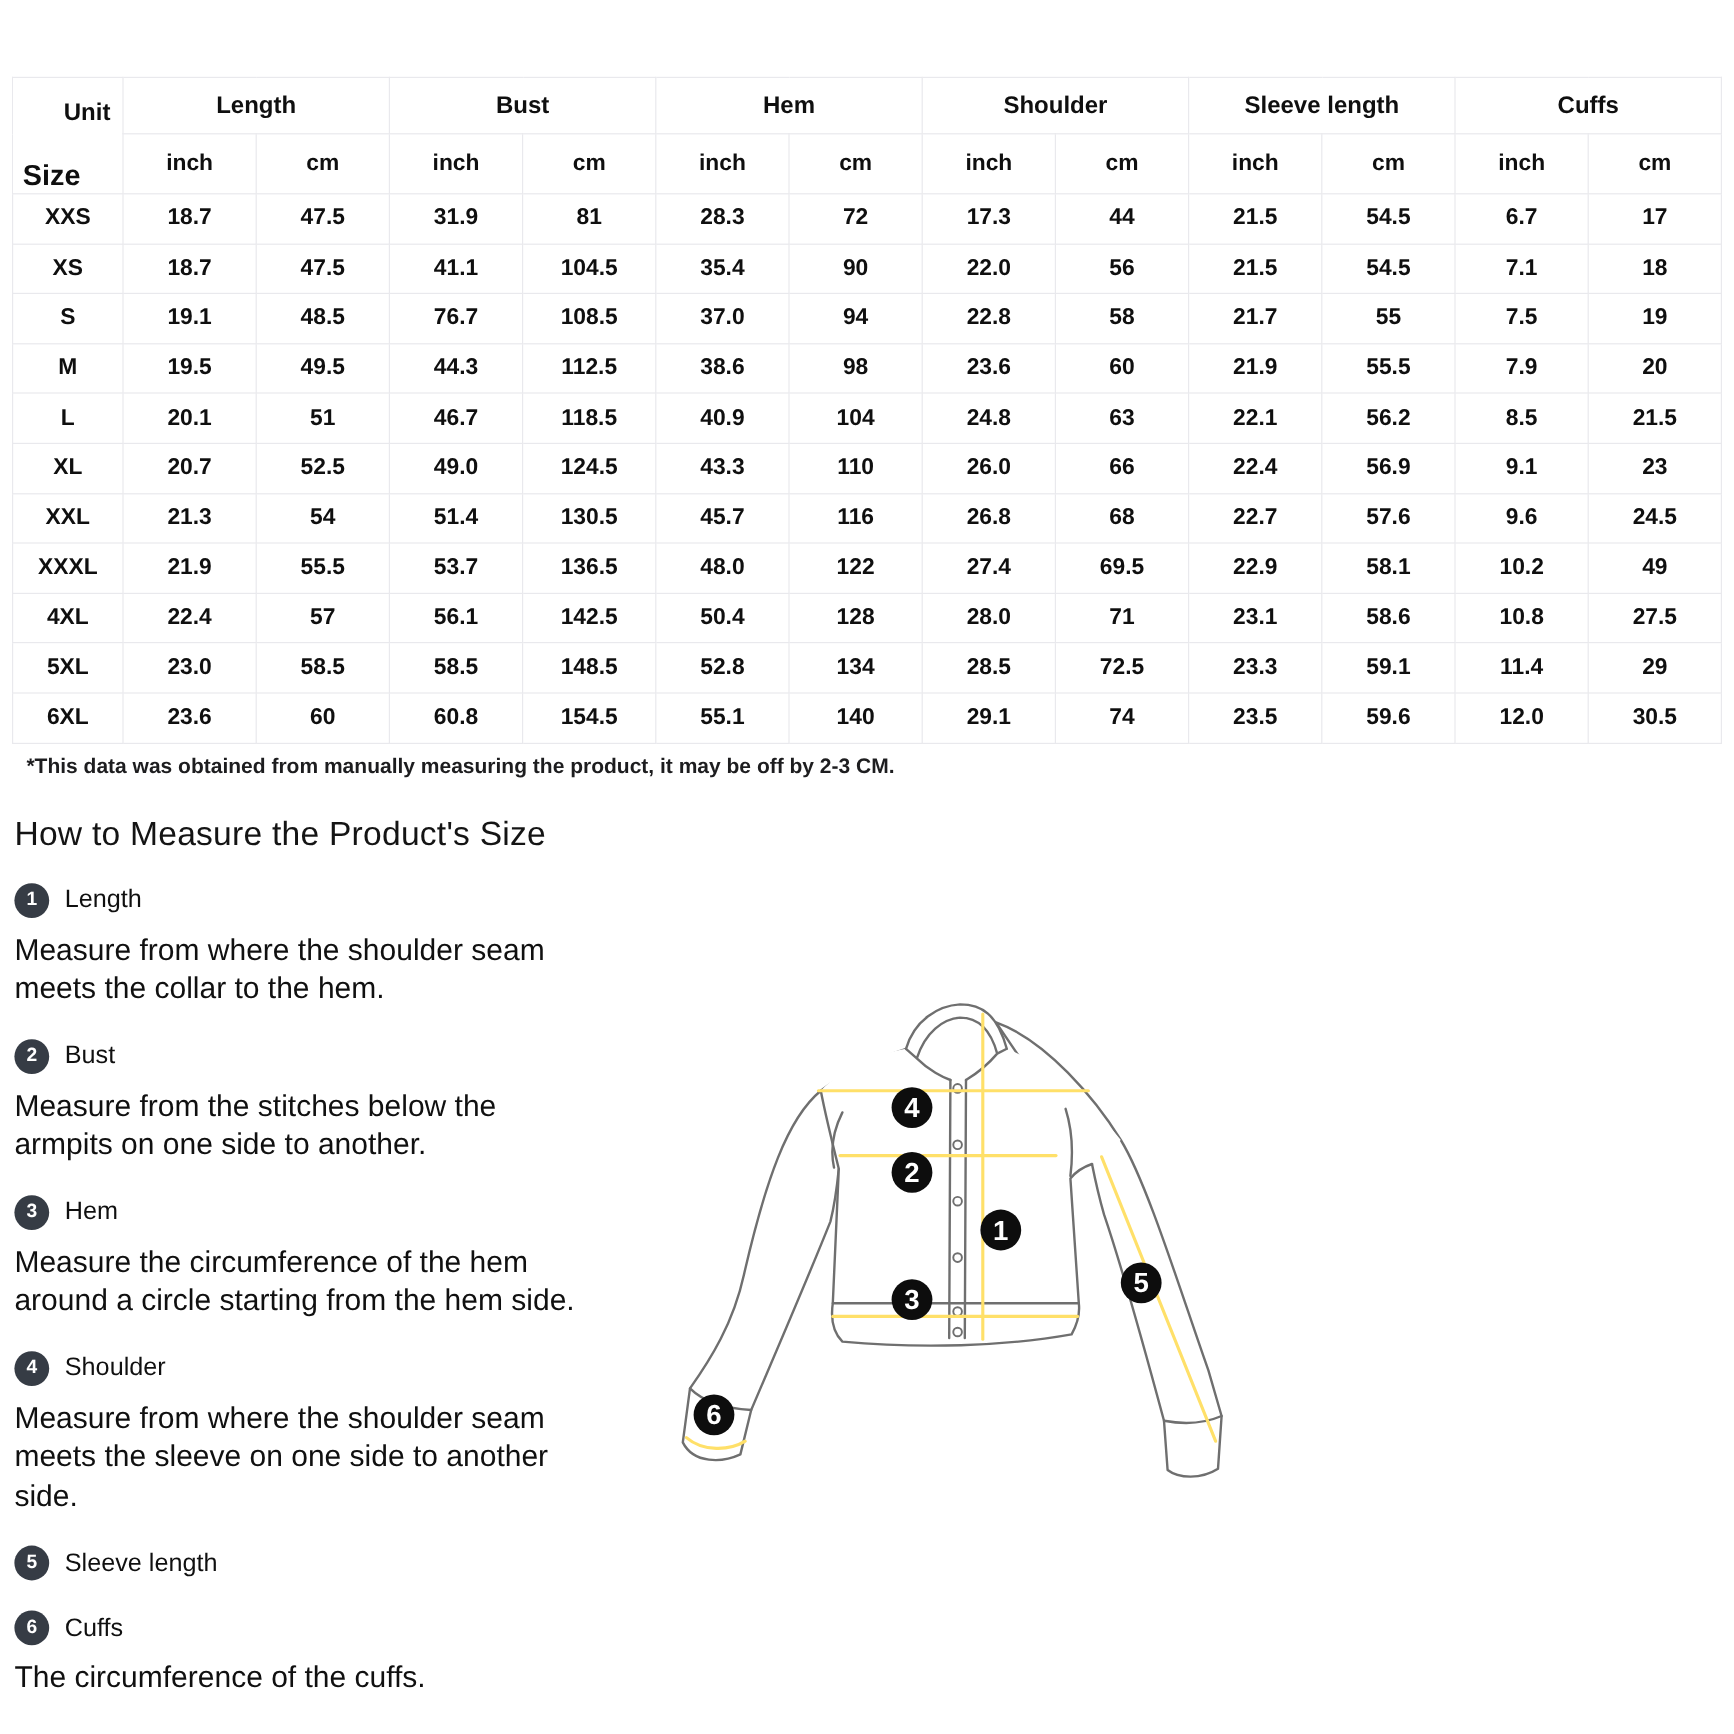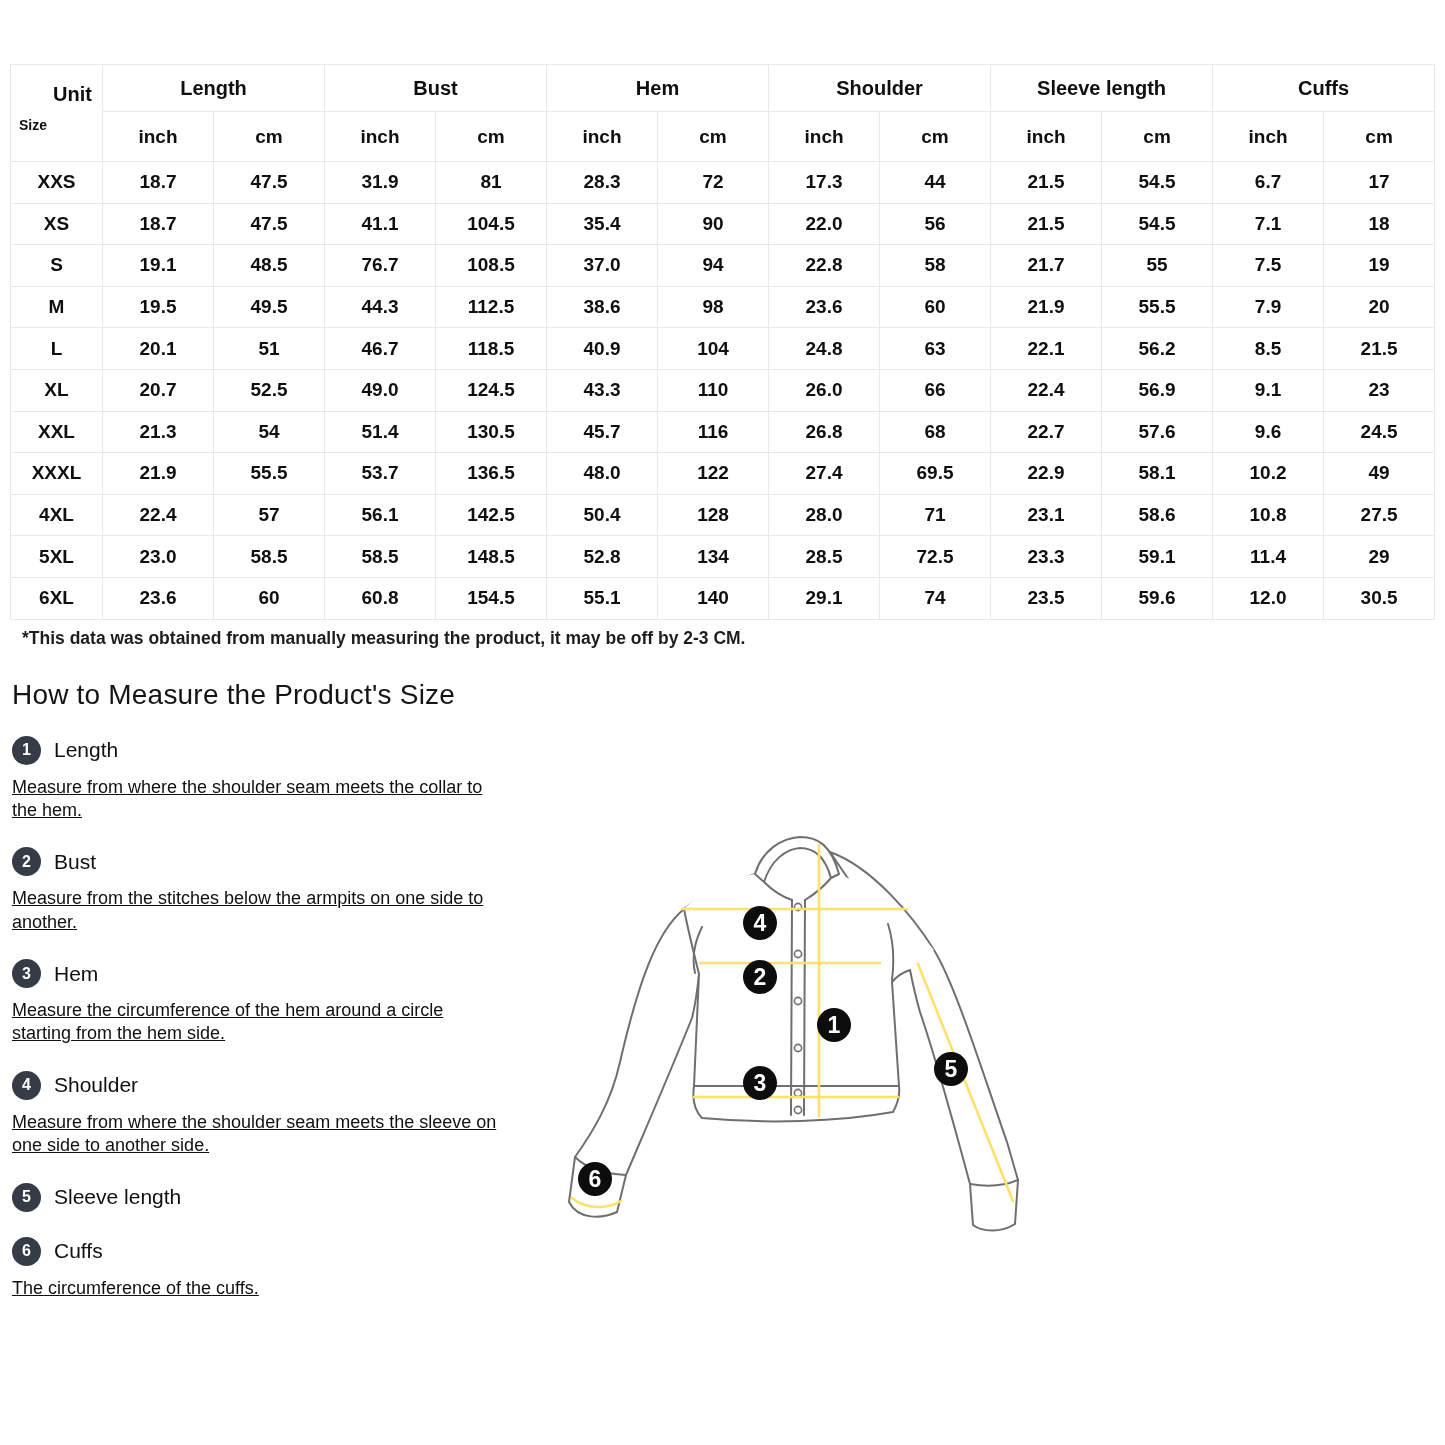--- a/index.html
+++ b/index.html
@@ -23,43 +23,43 @@
   tr.unit-row th{height:49px;font-size:19px;}
   tbody tr td,tbody tr th{height:40.6px;font-size:19px;}
   th.corner{
     position:relative;width:92px;
     background:
       linear-gradient(to bottom right,
         transparent calc(50% - 0.8px), #e3e3e8 calc(50% - 0.8px),
         #e3e3e8 calc(50% + 0.8px), transparent calc(50% + 0.8px));
   }
   .corner-top{position:absolute;top:18px;right:10px;font-size:20px;}
-  .corner-bottom{position:absolute;bottom:28px;left:8px;font-size:14px;}
+  .corner-bottom{position:absolute;bottom:0;left:8px;font-size:24px;}
 
   .footnote{
     margin:8px 0 0 12px;font-size:17.5px;font-weight:700;color:#1d1d1f;
   }
 
   
   .howto-title{
     margin:30px 0 0 12px;font-size:28px;font-weight:400;color:#141414;
     letter-spacing:.2px;
   }
   .instructions{margin:4px 0 0 12px;width:520px;}
   .m-item{margin-top:25px;}
   .m-head{display:flex;align-items:center;gap:13px;}
   .step-badge{
     width:29px;height:29px;border-radius:50%;background:#363c45;color:#fff;
     display:inline-flex;align-items:center;justify-content:center;
     font-size:16px;font-weight:700;flex:0 0 auto;
   }
   .m-label{font-size:21px;font-weight:400;color:#101010;}
   .m-desc{
-    margin:11px 0 0 0;font-size:18px;font-weight:400;line-height:1.3;
-    color:#101010;max-width:486px;text-decoration:underline;
+    margin:11px 0 0 0;font-size:25px;font-weight:400;line-height:1.3;
+    color:#101010;max-width:486px;
   }
 
   
   .diagram{position:absolute;left:542px;top:812px;width:520px;height:440px;}
   .diagram svg{display:block;width:520px;height:440px;}
 </style>
 </head>
 <body>
 
 <div class="page">

